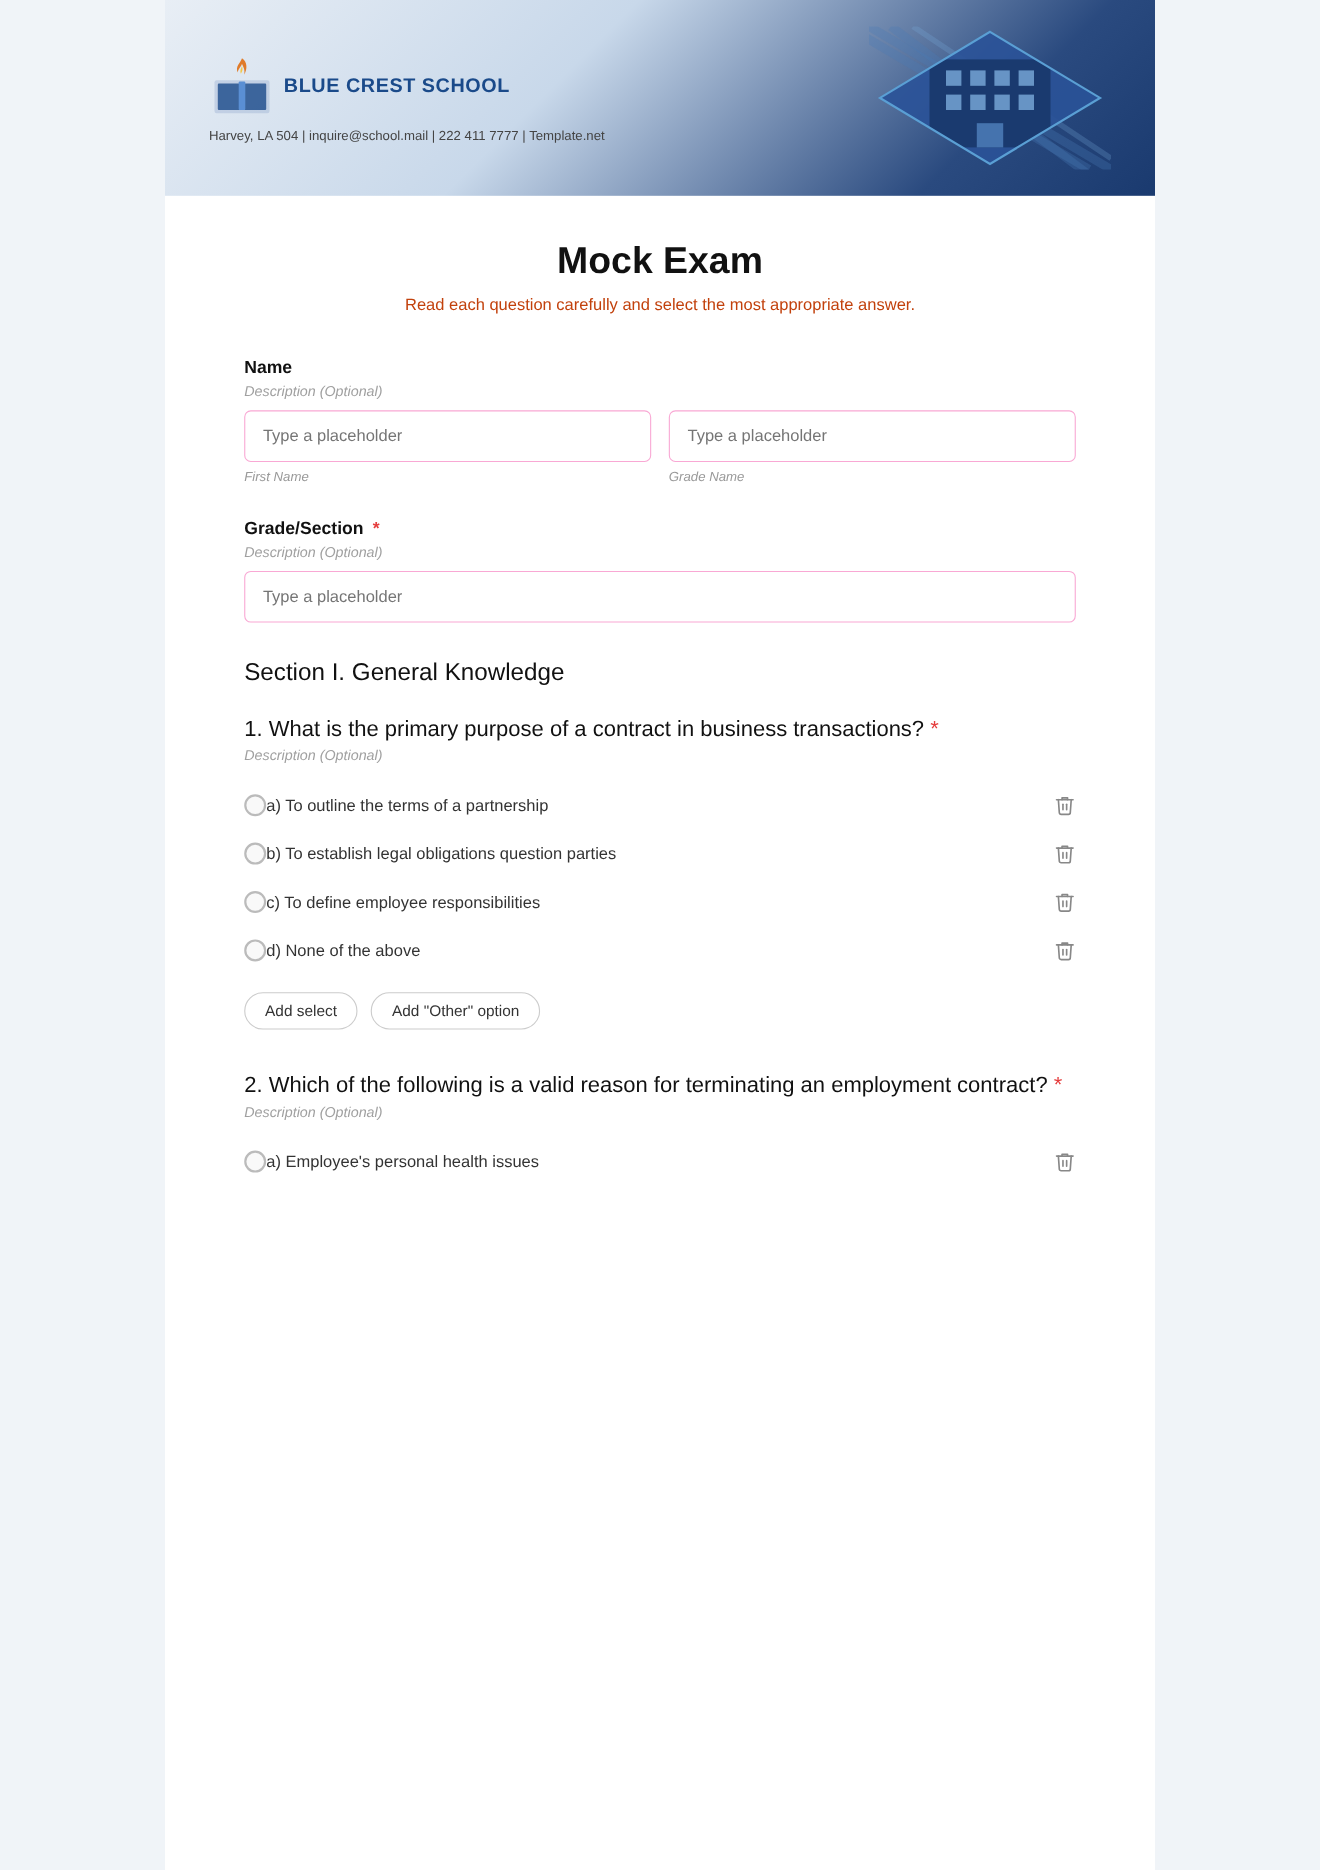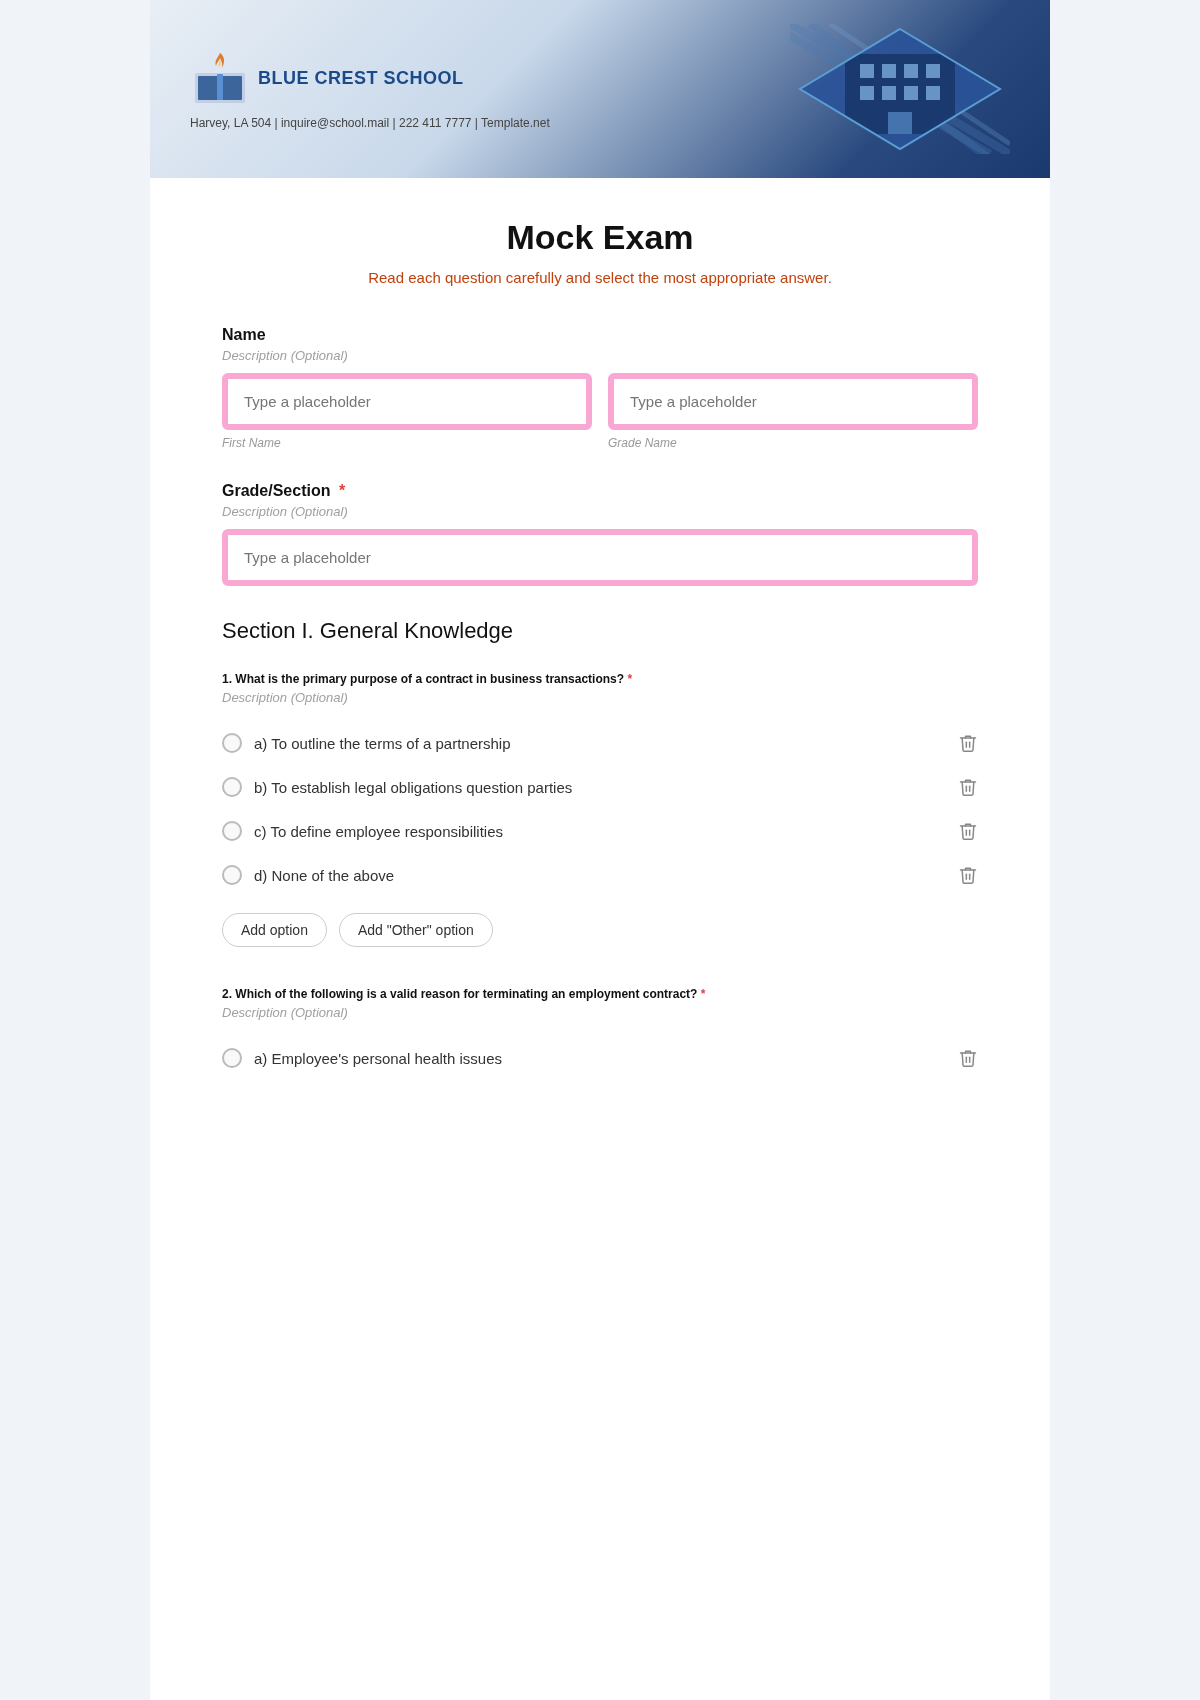--- a/index.html
+++ b/index.html
@@ -89,21 +89,21 @@
       margin-left: 4px;
     }
     .field-description {
       font-size: 13px;
       color: #a0a0a0;
       font-style: italic;
       margin-bottom: 10px;
     }
     .text-input {
       width: 100%;
-      border: 6px solid #f9a8d4;
+      border: 1px solid #f9a8d4;
       border-radius: 6px;
       padding: 14px 16px;
       font-size: 15px;
       color: #aaa;
       outline: none;
       background: #fff;
     }
     .name-row {
       display: flex;
       gap: 16px;
@@ -127,22 +127,22 @@
       color: #111;
       margin-top: 20px;
       margin-bottom: 28px;
     }
 
     
     .question-block {
       margin-bottom: 40px;
     }
     .question-title {
-      font-size: 12px;
-      font-weight: 700;
+      font-size: 20px;
+      font-weight: 400;
       color: #111;
       margin-bottom: 4px;
     }
     .question-title .required {
       color: #e53e3e;
     }
     .question-description {
       font-size: 13px;
       color: #a0a0a0;
       font-style: italic;
@@ -152,21 +152,20 @@
     
     .radio-option {
       display: flex;
       align-items: center;
       justify-content: space-between;
       padding: 12px 0;
     }
     .radio-left {
       display: flex;
       align-items: center;
-      gap: 12px;
     }
     .radio-circle {
       width: 20px;
       height: 20px;
       border-radius: 50%;
       border: 2px solid #bbb;
       background: #f9f9f9;
       flex-shrink: 0;
     }
     .option-text {
@@ -362,21 +361,21 @@
               <path d="M19 6l-1 14a2 2 0 01-2 2H8a2 2 0 01-2-2L5 6"></path>
               <path d="M10 11v6"></path>
               <path d="M14 11v6"></path>
               <path d="M9 6V4h6v2"></path>
             </svg>
           </div>
         </div>
       </div>
 
       <div class="add-options-row">
-        <button class="add-option-btn">Add option</button>
+        <button class="add-option-btn">Add select</button>
         <button class="add-option-btn">Add "Other" option</button>
       </div>
     </div>
 
     <div class="question-block">
       <div class="question-title">
         <span>2.</span>
         <span>Which of the following is a valid reason for terminating an employment contract?</span>
         <span class="required"> *</span>
       </div>

